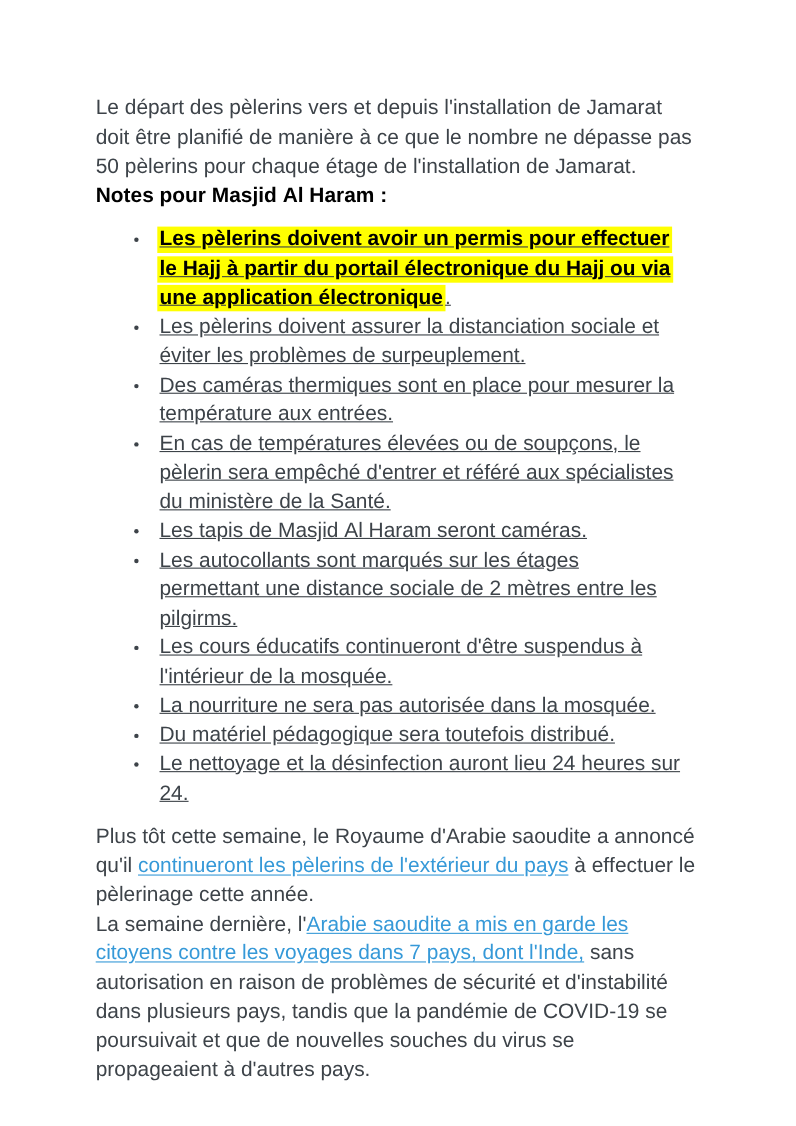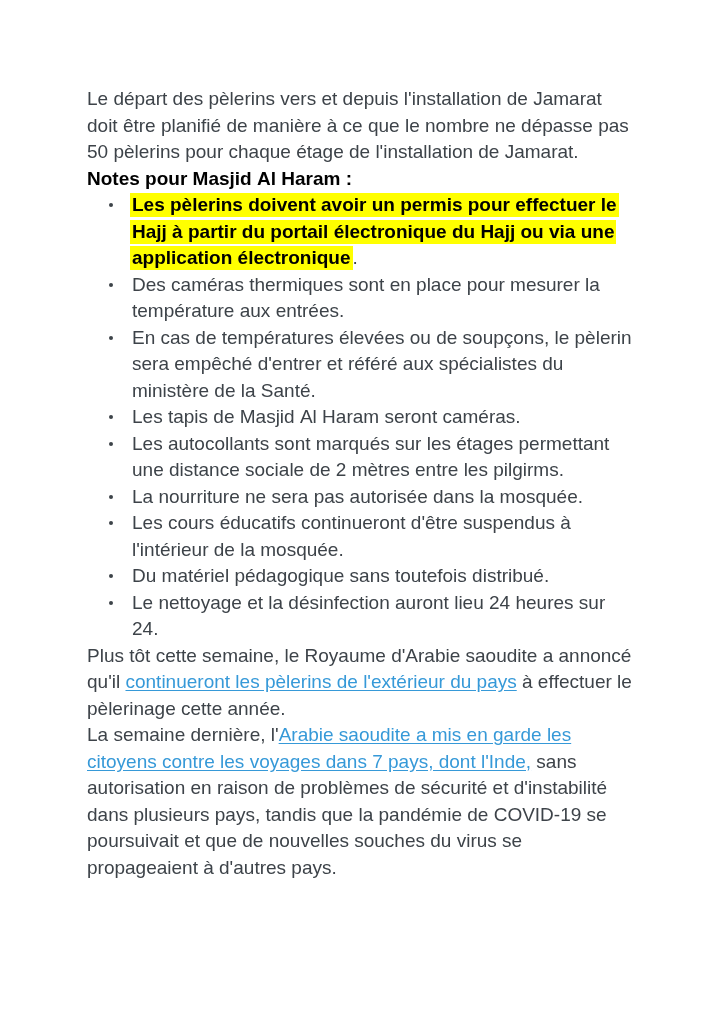--- a/index.html
+++ b/index.html
@@ -31,23 +31,24 @@
     hyphens: none;
   }
   .content p {
     margin: 0;
   }
   .heading {
     font-weight: bold;
     color: var(--heading-color, #000000);
   }
   ul.notes {
-    margin: 0;
+    margin: 13px;
     padding: 0 0 0 45px;
     list-style: none;
+    text-decoration: underline;
   }
   ul.notes li {
     position: relative;
   }
   ul.notes li::before {
     content: "";
     position: absolute;
     left: -23px;
     top: 11px;
     width: 4px;
@@ -77,27 +78,28 @@
 
 <div class="page">
   <div class="content">
 
     <p>Le départ des pèlerins vers et depuis l'installation de Jamarat doit être planifié de manière à ce que le nombre ne dépasse pas 50 pèlerins pour chaque étage de l'installation de Jamarat.</p>
 
     <p class="heading">Notes pour Masjid Al Haram :</p>
 
     <ul class="notes">
       <li><span class="hl">Les pèlerins doivent avoir un permis pour effectuer le Hajj à partir du portail électronique du Hajj ou via une application électronique</span><span>.</span></li>
+      <li><span>Les pèlerins doivent assurer la distanciation sociale et éviter les problèmes de surpeuplement.</span></li>
       <li><span>Des caméras thermiques sont en place pour mesurer la température aux entrées.</span></li>
       <li><span>En cas de températures élevées ou de soupçons, le pèlerin sera empêché d'entrer et référé aux spécialistes du ministère de la Santé.</span></li>
       <li><span>Les tapis de Masjid Al Haram seront caméras.</span></li>
       <li><span>Les autocollants sont marqués sur les étages permettant une distance sociale de 2 mètres entre les pilgirms.</span></li>
+      <li><span>Les cours éducatifs continueront d'être suspendus à l'intérieur de la mosquée.</span></li>
       <li><span>La nourriture ne sera pas autorisée dans la mosquée.</span></li>
-      <li><span>Les cours éducatifs continueront d'être suspendus à l'intérieur de la mosquée.</span></li>
-      <li><span>Du matériel pédagogique sans toutefois distribué.</span></li>
+      <li><span>Du matériel pédagogique sera toutefois distribué.</span></li>
       <li><span>Le nettoyage et la désinfection auront lieu 24 heures sur 24.</span></li>
     </ul>
 
     <p><span>Plus tôt cette semaine, le Royaume d'Arabie saoudite a annoncé qu'il </span><a class="link" href="#">continueront les pèlerins de l'extérieur du pays</a><span> à effectuer le pèlerinage cette année.</span></p>
 
     <p><span>La semaine dernière, l'</span><a class="link" href="#">Arabie saoudite a mis en garde les citoyens contre les voyages dans 7 pays, dont l'Inde,</a><span> sans autorisation en raison de problèmes de sécurité et d'instabilité dans plusieurs pays, tandis que la pandémie de COVID-19 se poursuivait et que de nouvelles souches du virus se propageaient à d'autres pays.</span></p>
 
   </div>
 </div>
 

